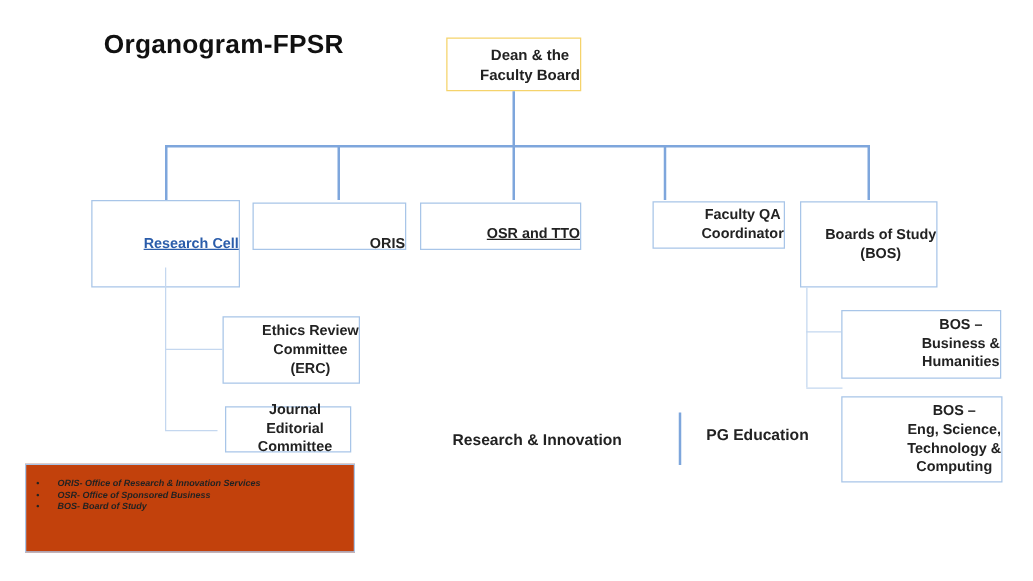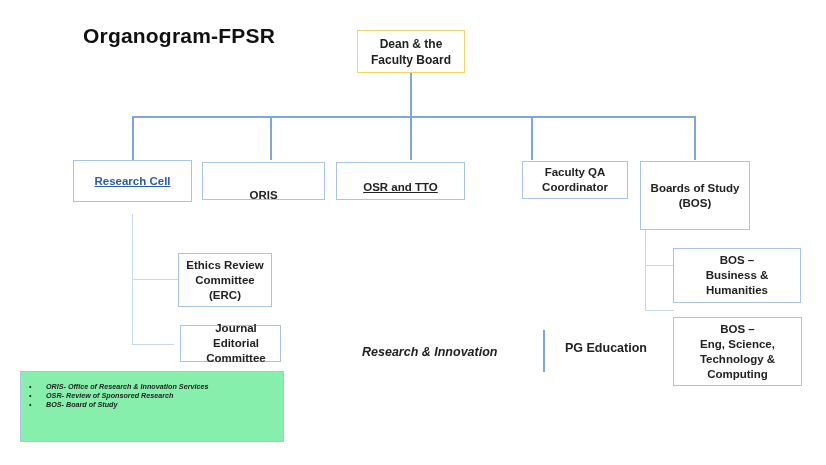--- a/index.html
+++ b/index.html
@@ -1,30 +1,30 @@
 <!DOCTYPE html>
 <html><head>
 <meta charset="utf-8">
 <style>
   html, body { margin:0; padding:0; background:#ffffff; }
   body { width:826px; height:465px; position:relative; overflow:hidden;
          font-family:"Liberation Sans", "DejaVu Sans", sans-serif; color:#1f1f1f; }
   .abs { position:absolute; }
   .title { left:83px; top:24px; font-size:21px; font-weight:bold; color:#111; letter-spacing:0.2px; }
   .box { position:absolute; box-sizing:border-box; border:1.3px solid #a8c5e8; background:#fff;
-         display:flex; align-items:center; justify-content:center; text-align:center;
+         display:flex; align-items:center; justify-content:flex-end; text-align:center;
          font-weight:bold; font-size:11.5px; line-height:15px; color:#222; }
   .box.dean { border:1.5px solid #f5d36b; font-size:12px; line-height:16px; }
   .box span { white-space:pre-line; }
   .link { color:#2a5caa; text-decoration:underline; }
   .line { position:absolute; background:#7ea6dc; }
   .thin { position:absolute; background:#c4d7ef; }
   .label { position:absolute; font-weight:bold; font-size:12.5px; color:#222; }
   .legend { position:absolute; left:20px; top:371px; width:264px; height:71px; box-sizing:border-box;
-            border:1px solid #a8c5e8; background:#86efac; padding:10px 0 0 8px; }
+            border:1px solid #a8c5e8; background:#c2410c; padding:10px 0 0 8px; }
   .legend ul { margin:0; padding:0; list-style:none; }
   .legend li { font-size:7.2px; font-style:italic; font-weight:bold; color:#222; line-height:9px; position:relative; padding-left:17px; }
   .legend li::before { content:"\2022"; position:absolute; left:0; top:0; font-style:normal; }
 </style>
 </head>
 <body>
 
 <div class="abs title">Organogram-FPSR</div>
 
 <div class="box dean" style="left:357px; top:30px; width:108px; height:43px;">
@@ -33,21 +33,21 @@
 </div>
 
 <div class="line" style="left:410px; top:73px; width:2px; height:44px;"></div>
 <div class="line" style="left:132px; top:116px; width:564px; height:2px;"></div>
 <div class="line" style="left:132px; top:116px; width:2px; height:44px;"></div>
 <div class="line" style="left:270px; top:116px; width:2px; height:44px;"></div>
 <div class="line" style="left:410px; top:116px; width:2px; height:44px;"></div>
 <div class="line" style="left:531px; top:116px; width:2px; height:44px;"></div>
 <div class="line" style="left:694px; top:116px; width:2px; height:44px;"></div>
 
-<div class="box" style="left:73px; top:160px; width:119px; height:42px;">
+<div class="box" style="left:73px; top:160px; width:119px; height:70px;">
   <span class="link">Research Cell</span>
 </div>
 <div class="box" style="left:202px; top:162px; width:123px; height:38px; padding-top:29px;">
   <span>ORIS</span>
 </div>
 <div class="box" style="left:336px; top:162px; width:129px; height:38px; padding-top:12px;text-decoration:underline;">
   <span>OSR and TTO</span>
 </div>
 <div class="box" style="left:522px; top:161px; width:106px; height:38px;">
   <span>Faculty QA
@@ -55,21 +55,21 @@
 </div>
 <div class="box" style="left:640px; top:161px; width:110px; height:69px;">
   <span>Boards of Study
 (BOS)</span>
 </div>
 
 <div class="thin" style="left:132px; top:214px; width:1px; height:130px;"></div>
 <div class="thin" style="left:132px; top:279px; width:46px; height:1px;"></div>
 <div class="thin" style="left:132px; top:344px; width:42px; height:1px;"></div>
 
-<div class="box" style="left:178px; top:253px; width:94px; height:54px;">
+<div class="box" style="left:178px; top:253px; width:110px; height:54px;">
   <span>Ethics Review
 Committee
 (ERC)</span>
 </div>
 <div class="box" style="left:180px; top:325px; width:101px; height:37px;padding-left:11px;">
   <span>Journal Editorial
 Committee</span>
 </div>
 
 <div class="thin" style="left:645px; top:230px; width:1px; height:80px;"></div>
@@ -81,23 +81,23 @@
 Business &amp;
 Humanities</span>
 </div>
 <div class="box" style="left:673px; top:317px; width:129px; height:69px;">
   <span>BOS –
 Eng, Science,
 Technology &amp;
 Computing</span>
 </div>
 
-<div class="label" style="left:362px; top:345px;font-style:italic;">Research &amp; Innovation</div>
+<div class="label" style="left:362px; top:345px;">Research &amp; Innovation</div>
 <div class="line" style="left:543px; top:330px; width:2px; height:42px;"></div>
 <div class="label" style="left:565px; top:341px;">PG Education</div>
 
 <div class="legend">
   <ul>
     <li>ORIS- Office of Research &amp; Innovation Services</li>
-    <li>OSR- Review of Sponsored Research</li>
+    <li>OSR- Office of Sponsored Business</li>
     <li>BOS- Board of Study</li>
   </ul>
 </div>
 
 </body></html>

